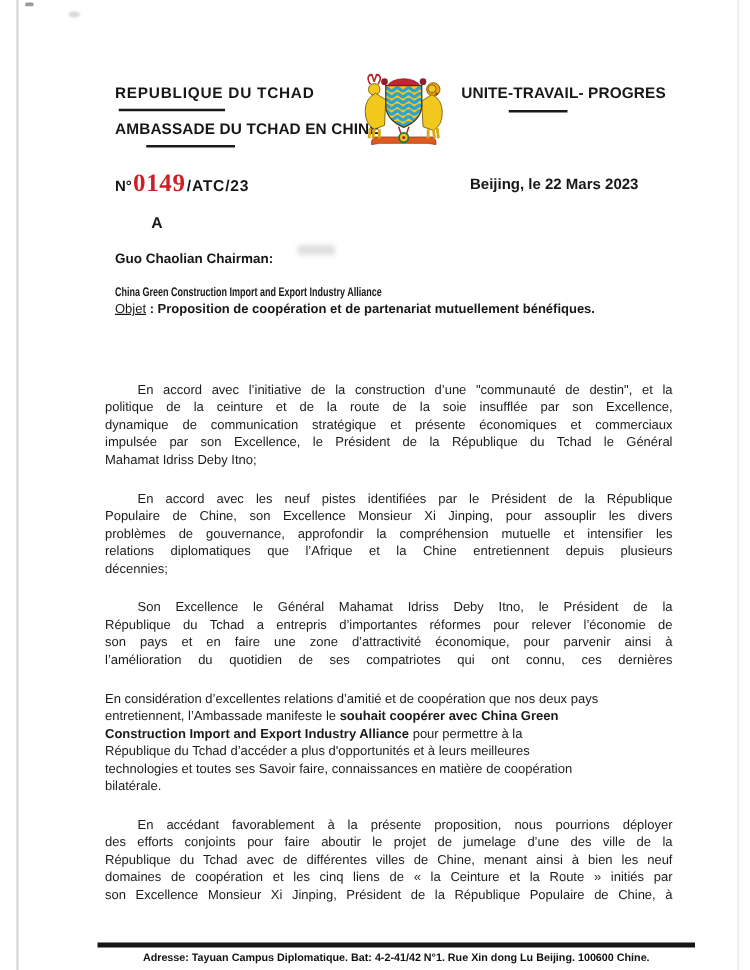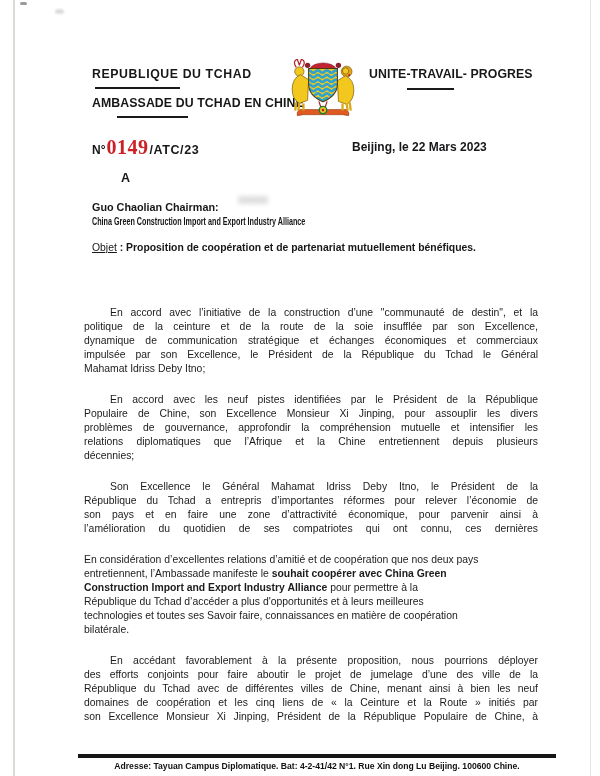--- a/index.html
+++ b/index.html
@@ -28,26 +28,26 @@
   .emblem{position:absolute;left:286px;top:59px;width:74px;height:60px;}
   .hdr-right{position:absolute;left:369px;top:67px;}
   .hdr-right .l1{font-weight:700;font-size:12.3px;letter-spacing:.1px;}
   .hdr-right .bar3{height:2px;background:#1a1a1a;width:47px;margin:7px 0 0 38px;}
 
   
   .refline{position:absolute;left:92px;top:136px;display:flex;align-items:baseline;}
   .ref-prefix{font-weight:700;font-size:12px;}
   .ref-number{font-family:"Liberation Serif",serif;font-weight:700;font-size:20px;letter-spacing:.5px;margin:0 1px;}
   .ref-suffix{font-weight:700;font-size:12.5px;letter-spacing:.6px;}
-  .dateline{position:absolute;left:352px;top:140px;font-weight:700;font-size:12px;}
+  .dateline{position:absolute;left:376px;top:140px;font-weight:700;font-size:12px;}
 
   
   .to-a{position:absolute;left:121px;top:171px;font-weight:700;font-size:12.5px;}
   .recipient{position:absolute;left:92px;top:201px;font-weight:700;}
-  .recipient .r1{font-size:10.8px;margin-bottom:3px;}
+  .recipient .r1{font-size:10.8px;margin-bottom:16px;}
   .recipient .r2{font-size:10px;transform:scaleX(.72);transform-origin:left center;white-space:nowrap;}
 
   
   .objet{position:absolute;left:92px;top:240px;width:412px;font-size:10.4px;font-weight:700;line-height:16.5px;}
   .objet .label{font-weight:400;text-decoration:underline;}
 
   
   .letter-body{position:absolute;left:84px;top:306px;width:454px;font-size:10.4px;line-height:14px;color:#1b1b1e;}
   .para + .para{margin-top:17px;}
   .line{text-align:justify;text-align-last:justify;}
@@ -148,21 +148,21 @@
   </div>
 
   <div class="objet">
     <span class="label">Objet</span><span> : </span><span>Proposition de coopération et de partenariat mutuellement bénéfiques.</span>
   </div>
 
   <div class="letter-body">
       <div class="para indent">
         <div class="line"><span>En accord avec l’initiative de la construction d’une "communauté de destin", et la</span></div>
         <div class="line"><span>politique de la ceinture et de la route de la soie insufflée par son Excellence,</span></div>
-        <div class="line"><span>dynamique de communication stratégique et échanges économiques et commerciaux</span></div>
+        <div class="line"><span>dynamique de communication stratégique et présente économiques et commerciaux</span></div>
         <div class="line"><span>impulsée par son Excellence, le Président de la République du Tchad le Général</span></div>
         <div class="line last"><span>Mahamat Idriss Deby Itno;</span></div>
       </div>
       <div class="para indent">
         <div class="line"><span>En accord avec les neuf pistes identifiées par le Président de la République</span></div>
         <div class="line"><span>Populaire de Chine, son Excellence Monsieur Xi Jinping, pour assouplir les divers</span></div>
         <div class="line"><span>problèmes de gouvernance, approfondir la compréhension mutuelle et intensifier les</span></div>
         <div class="line"><span>relations diplomatiques que l’Afrique et la Chine entretiennent depuis plusieurs</span></div>
         <div class="line last"><span>décennies;</span></div>
       </div>

